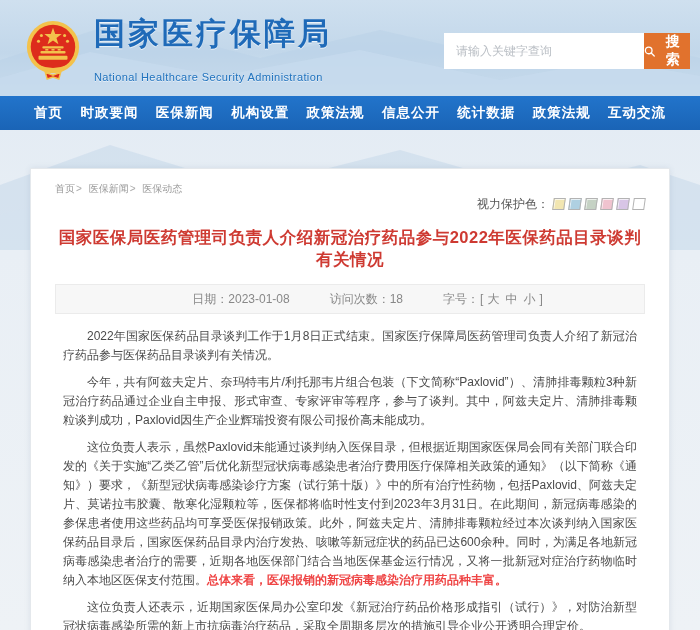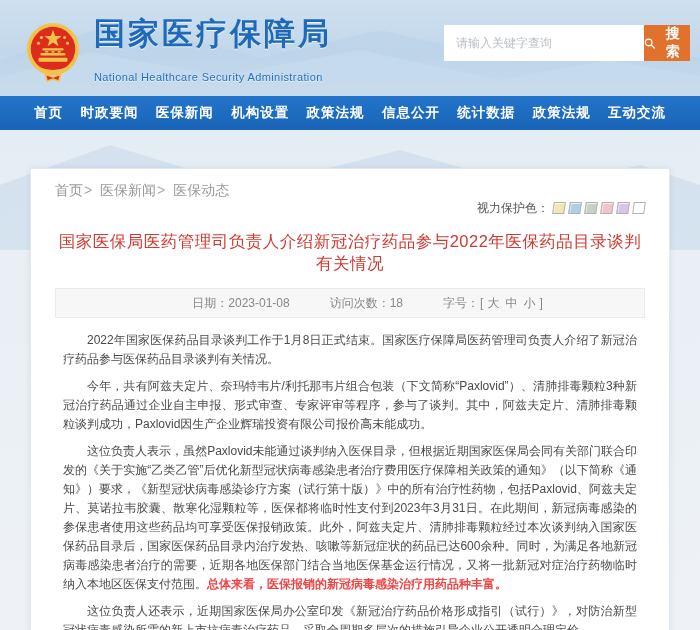--- a/index.html
+++ b/index.html
@@ -15,34 +15,34 @@
     background:linear-gradient(180deg,#dfe9f3 0%,#e9eff5 40%,#eef2f6 100%);
     position:relative;
   }
   
   .header{
     position:relative;height:96px;
     background:linear-gradient(180deg,#cfe0ef 0%,#c2d7ea 55%,#d7e5f2 100%);
     overflow:hidden;
   }
   .header-mountains{position:absolute;left:0;top:0;width:100%;height:100%;}
-  .brand{position:absolute;left:24px;top:17px;display:flex;align-items:flex-end;cursor:pointer;}
+  .brand{position:absolute;left:24px;top:17px;display:flex;align-items:center;cursor:pointer;}
   .emblem{width:58px;height:62px;flex:0 0 auto;}
   .brand-text{margin-left:12px;}
   .site-title{
     font-size:31px;font-weight:bold;color:var(--title-blue);
     letter-spacing:3px;line-height:34px;
     text-shadow:0 1px 0 rgba(255,255,255,.65);
   }
   .site-subtitle{
     font-size:11px;font-weight:normal;color:#2173be;
     letter-spacing:.4px;margin-top:20px;
     text-shadow:0 1px 0 rgba(255,255,255,.6);
   }
-  .search-wrap{position:absolute;right:10px;top:25px;display:flex;height:36px;}
+  .search-wrap{position:absolute;right:10px;top:33px;display:flex;height:36px;}
   .search-input{
     width:200px;height:36px;border:0;outline:none;background:#fff;
     padding:0 12px;font-size:12px;color:#333;
     font-family:"Liberation Sans","DejaVu Sans",sans-serif;
   }
   .search-input::placeholder{color:#b9bec4;}
   .search-btn{
     width:46px;height:36px;border:0;background:var(--search-orange);
     color:#fff;font-size:14px;font-weight:bold;letter-spacing:3px;
     display:flex;align-items:center;justify-content:center;cursor:pointer;
@@ -61,35 +61,35 @@
   }
   
   .bg-mountains{position:absolute;left:0;top:130px;width:700px;height:120px;z-index:0;}
   
   .card{
     position:relative;z-index:2;width:640px;margin:38px auto 0;
     background:#fff;border:1px solid #e4e8ec;
     box-shadow:0 0 6px rgba(60,90,120,.10);
     height:480px;padding:13px 24px 0;
   }
-  .breadcrumb{font-size:14px;color:#999;}
+  .breadcrumb{font-size:10px;color:#999;}
   .breadcrumb .crumb{color:#999;cursor:pointer;text-decoration:none;}
   .breadcrumb .sep{margin:0 4px 0 1px;color:#aaa;}
   .eye-row{
     display:flex;align-items:center;justify-content:flex-end;
     margin-top:1px;height:14px;
   }
   .eye-label{font-size:12px;color:#555;}
   .swatch{
     width:12px;height:12px;border:1px solid #b3b3b3;margin-left:4px;
     transform:skewX(-8deg);cursor:pointer;box-shadow:inset 1px 1px 0 rgba(255,255,255,.7);
   }
   .article-title{
     margin-top:15px;text-align:center;
-    font-size:16.5px;font-weight:normal;color:var(--article-red);
+    font-size:16.5px;font-weight:bold;color:var(--article-red);
     letter-spacing:.5px;line-height:22px;
   }
   .meta-bar{
     margin-top:14px;height:30px;background:#f7f7f7;border:1px solid #ebebeb;
     display:flex;align-items:center;justify-content:center;
     font-size:12px;color:#888;padding-left:36px;
   }
   .meta-group{display:flex;align-items:center;margin:0 20px;}
   .meta-group .val{margin-left:0;}
   .size-link{color:#888;cursor:pointer;margin:0 3px;}

